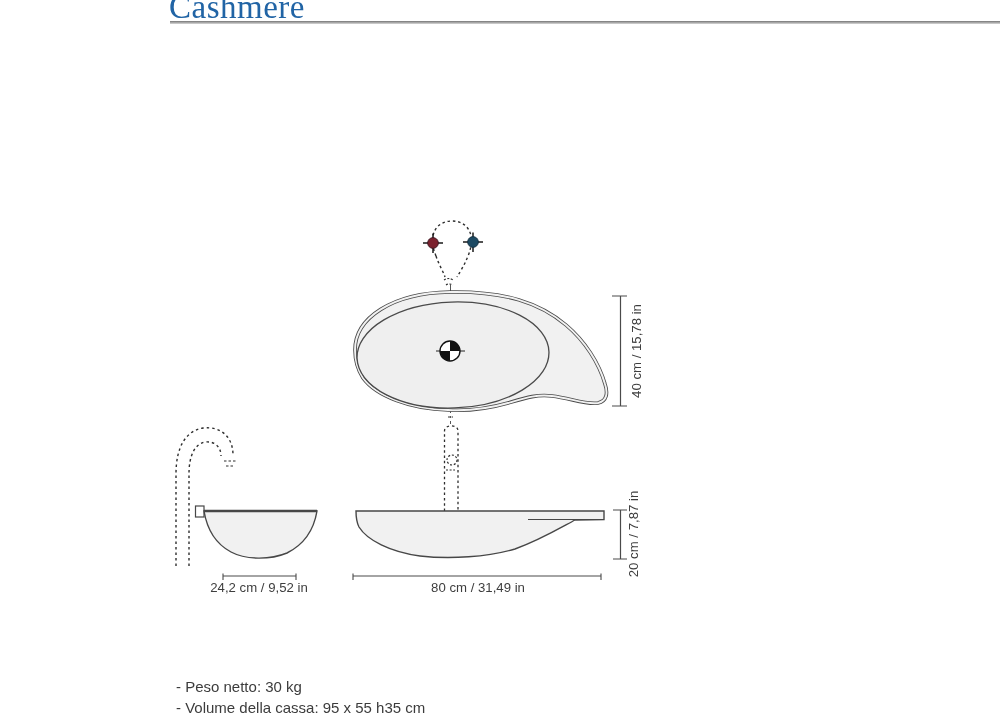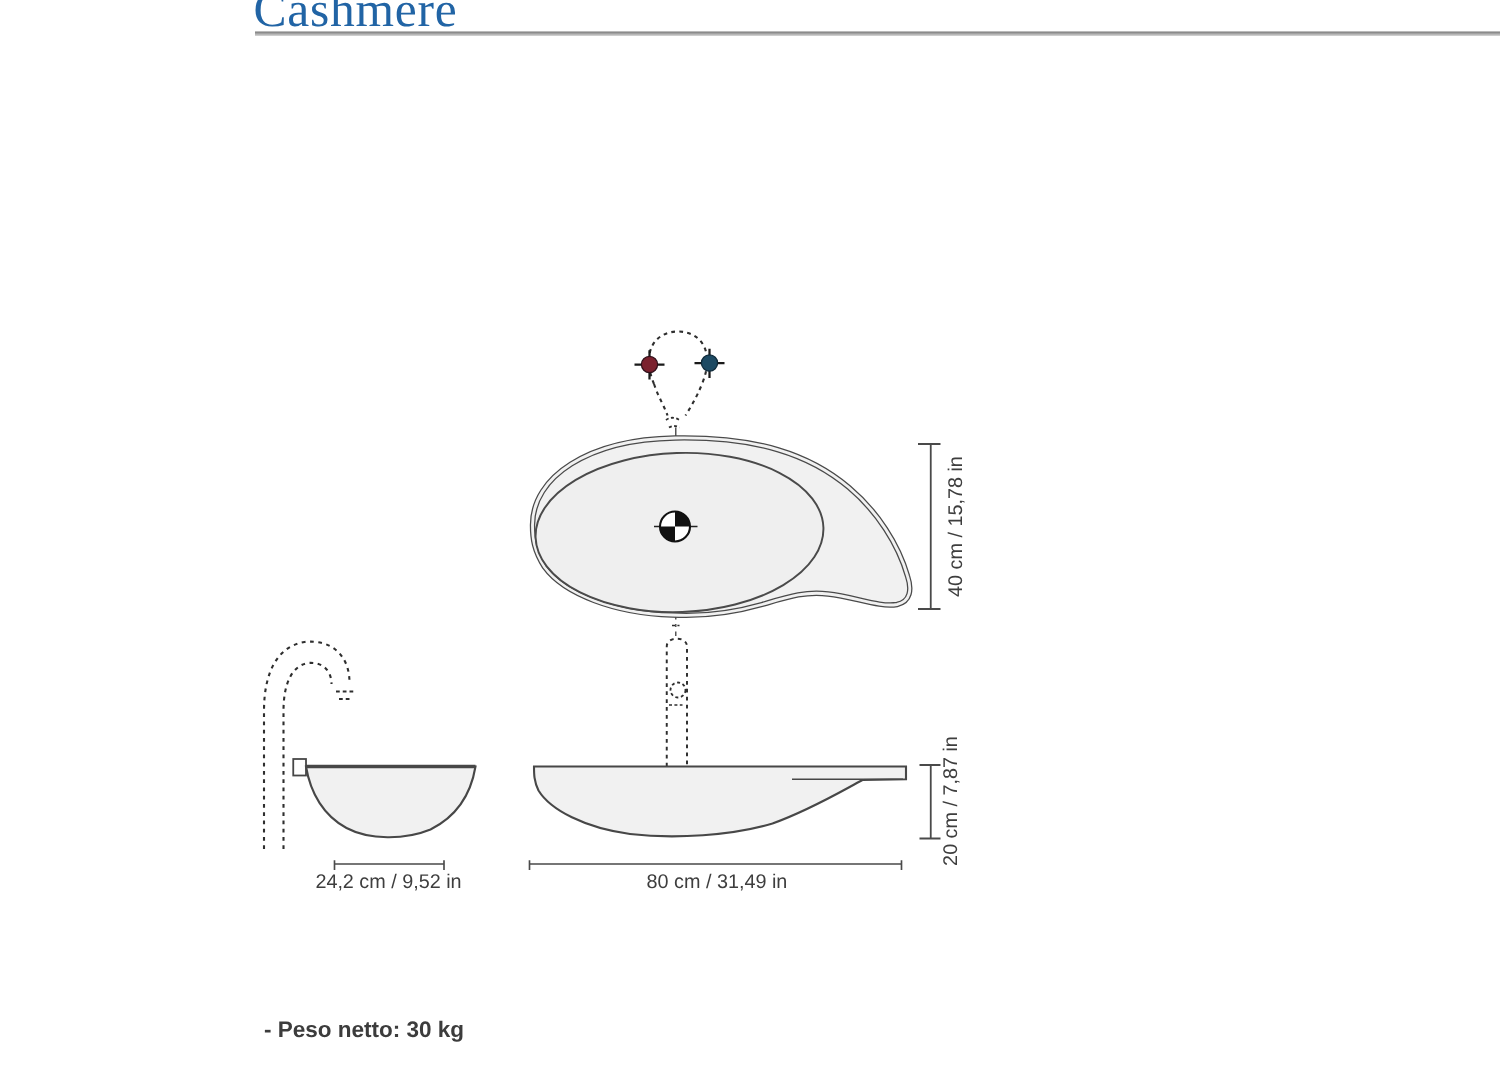--- a/index.html
+++ b/index.html
@@ -14,21 +14,21 @@
     color:#2164a5;white-space:nowrap;
   }
   .title-rule{
     position:absolute;left:170px;top:21px;width:830px;height:3px;
     background:linear-gradient(to bottom,#757575,#d8d8d8);
   }
   svg{position:absolute;left:0;top:0;}
   .dimtext{font-family:"Liberation Sans",sans-serif;font-size:13.2px;fill:#3e3e3e;}
   .notes{
     position:absolute;left:176px;top:676px;
-    font-size:15px;line-height:21px;color:#3c3c3c;white-space:nowrap;font-weight:bold;
+    font-size:15px;line-height:21px;color:#3c3c3c;white-space:nowrap;
   }
 </style>
 </head>
 <body>
 
 <div class="page-title">Cashmere</div>
 <div class="title-rule"></div>
 
 <svg width="1000" height="717" viewBox="0 0 1000 717">
 
@@ -109,14 +109,15 @@
 
   <g>
     <path d="M 353,576 H 601 M 353,573.5 V 580 M 601,573.5 V 580" stroke="#4a4a4a" stroke-width="1.1" fill="none"></path>
     <text class="dimtext" x="478" y="592" text-anchor="middle">80 cm / 31,49 in</text>
   </g>
 
 </svg>
 
 <div class="notes">
   <div>- Peso netto: 30 kg</div>
+  <div>- Volume della cassa: 95 x 55 h35 cm</div>
 
 </div>
 
 </body></html>

